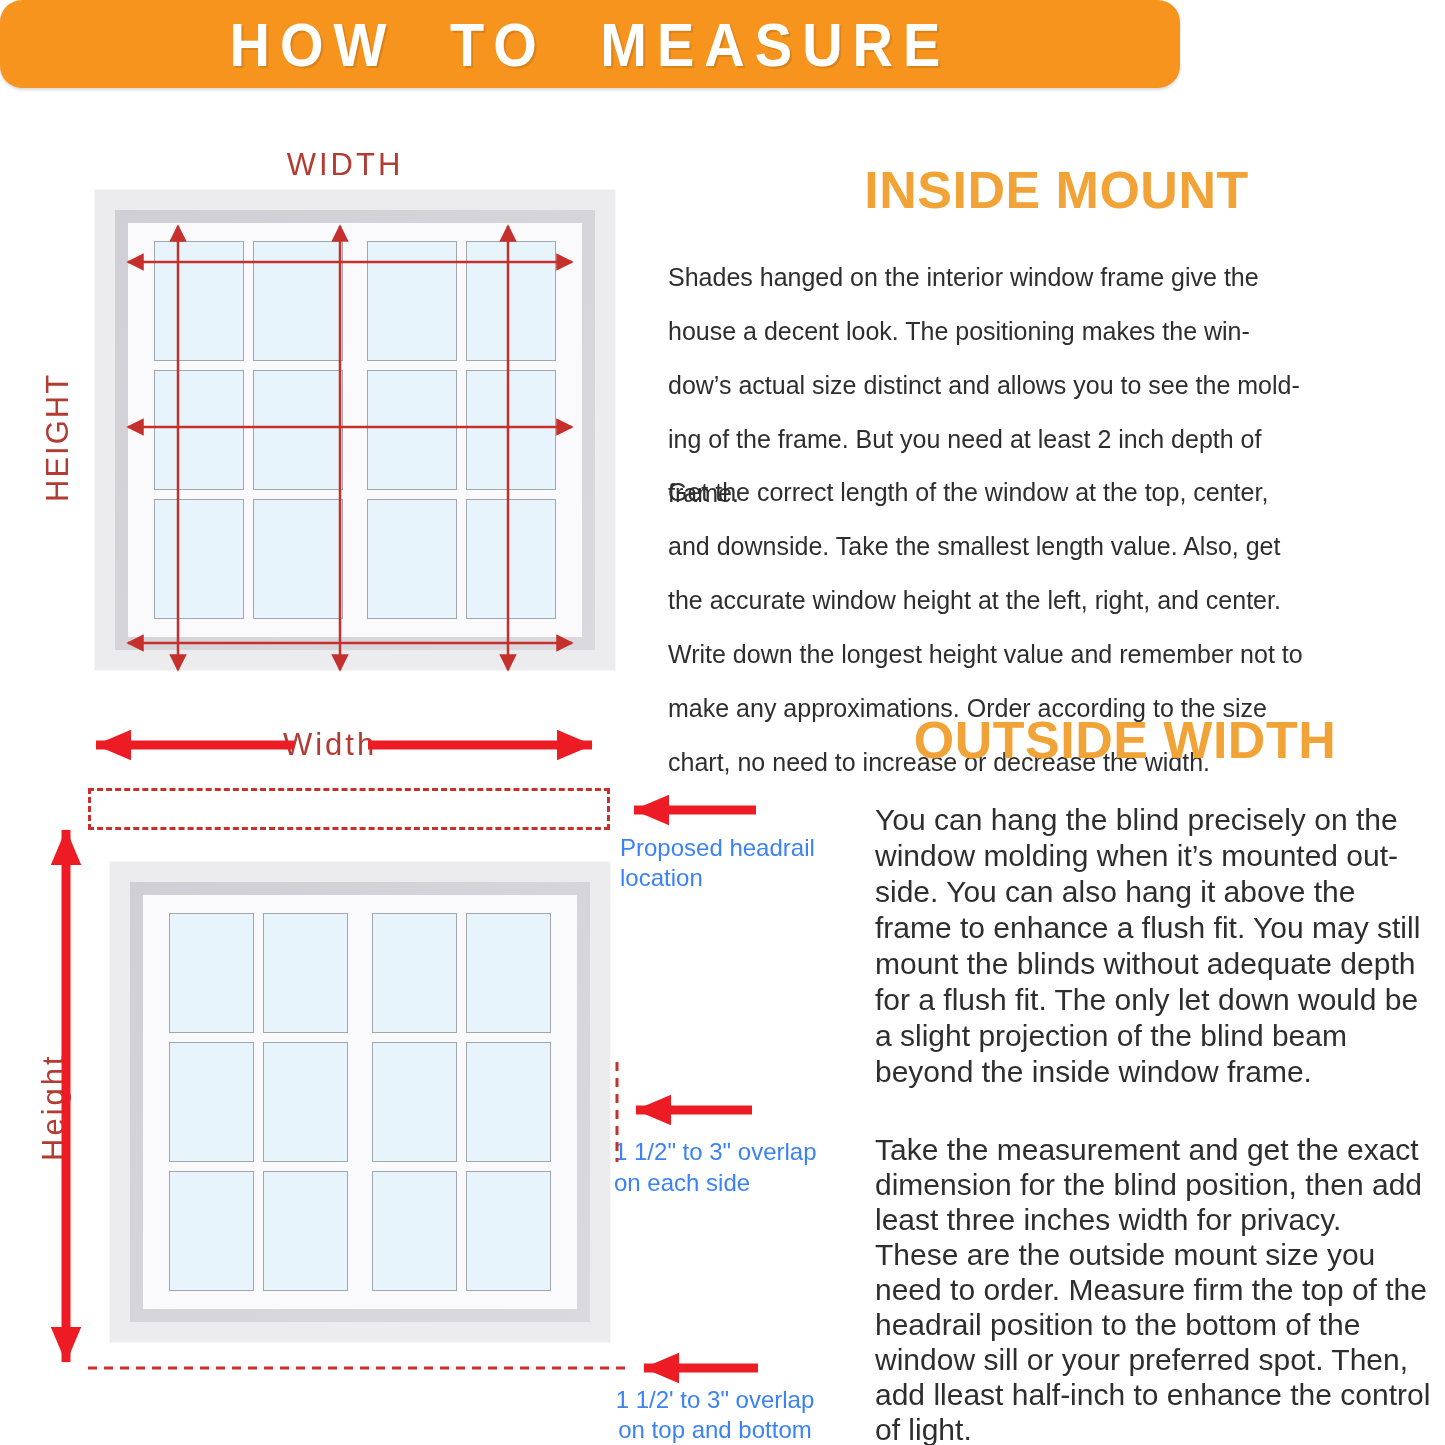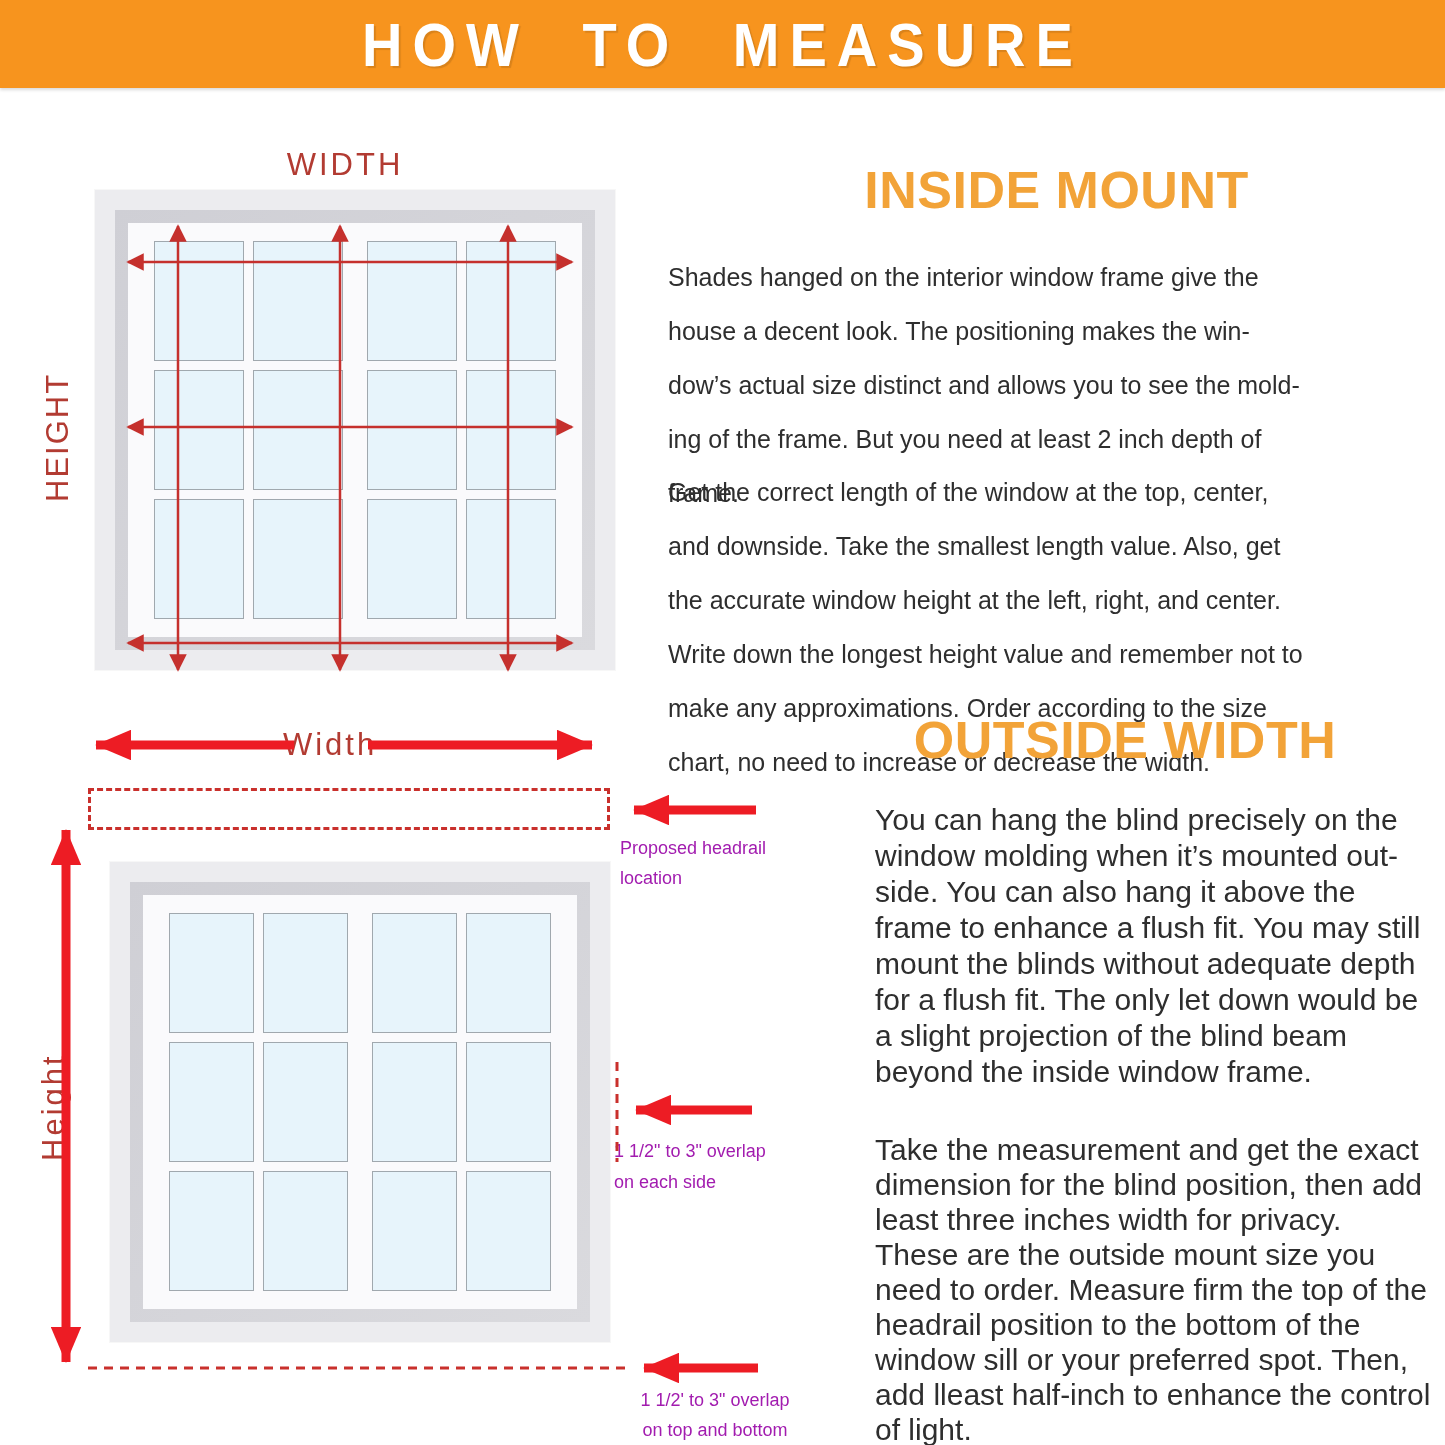--- a/index.html
+++ b/index.html
@@ -2,23 +2,24 @@
 <html><head>
 <meta charset="utf-8">
 <style>
   html,body{margin:0;padding:0;background:#ffffff;}
   .canvas{
     position:relative;width:1445px;height:1445px;background:#ffffff;
     font-family:"Liberation Sans", sans-serif;overflow:hidden;
   }
   
   .banner{
-    position:absolute;left:0;top:0;width:1445px;height:88px;
+    position:absolute;left:0;top:0;width:1180px;height:88px;
     background:#f7941e;display:flex;align-items:center;justify-content:center;
     box-shadow:0 2px 3px rgba(0,0,0,0.15);
+    border-radius:22px;
   }
   .banner-title{
     color:#ffffff;font-size:56px;font-weight:700;letter-spacing:10px;word-spacing:28px;
     text-shadow:2px 2px 1px rgba(0,0,0,0.12);transform:scaleY(1.08);
   }
   
   .window{position:absolute;background:#ececef;padding:20px;box-sizing:border-box;
     box-shadow:0 0 0 1px rgba(0,0,0,0.03);}
   .win-mid{height:100%;background:linear-gradient(135deg,#cfcfd5,#dadade);
     padding:13px;box-sizing:border-box;}
@@ -27,21 +28,21 @@
   .sash{flex:1;display:grid;grid-template-columns:1fr 1fr;grid-template-rows:1fr 1fr 1fr;gap:9px;}
   .pane{background:#e7f4fb;border:1.5px solid #a0a8ae;box-sizing:border-box;}
   .window-top{left:95px;top:190px;width:520px;height:480px;}
   .window-bottom{left:110px;top:862px;width:500px;height:480px;}
   
   .overlay{position:absolute;left:0;top:0;width:1445px;height:1445px;pointer-events:none;}
   
   .dim-label{position:absolute;color:#b23b32;font-size:31px;letter-spacing:3px;}
   .dim-label.center{text-align:center;}
   .v-label{writing-mode:vertical-rl;transform:rotate(180deg);text-align:center;}
-  .red-note{position:absolute;color:#a21caf;font-size:18px;line-height:30px;white-space:pre;}
+  .red-note{position:absolute;color:#3b82f6;font-size:24px;line-height:30px;white-space:pre;}
   .red-note.center{text-align:center;}
   .dashed-rect{
     position:absolute;left:88px;top:788px;width:522px;height:42px;
     border:3px dashed #c9302c;box-sizing:border-box;background:transparent;
   }
   
   .mount-heading{position:absolute;color:#f2a338;font-weight:700;font-size:52px;
     text-align:center;letter-spacing:0.5px;}
   .body-text{position:absolute;color:#2e2e2e;white-space:pre;}
   .body-lg{font-size:25px;line-height:54px;}

